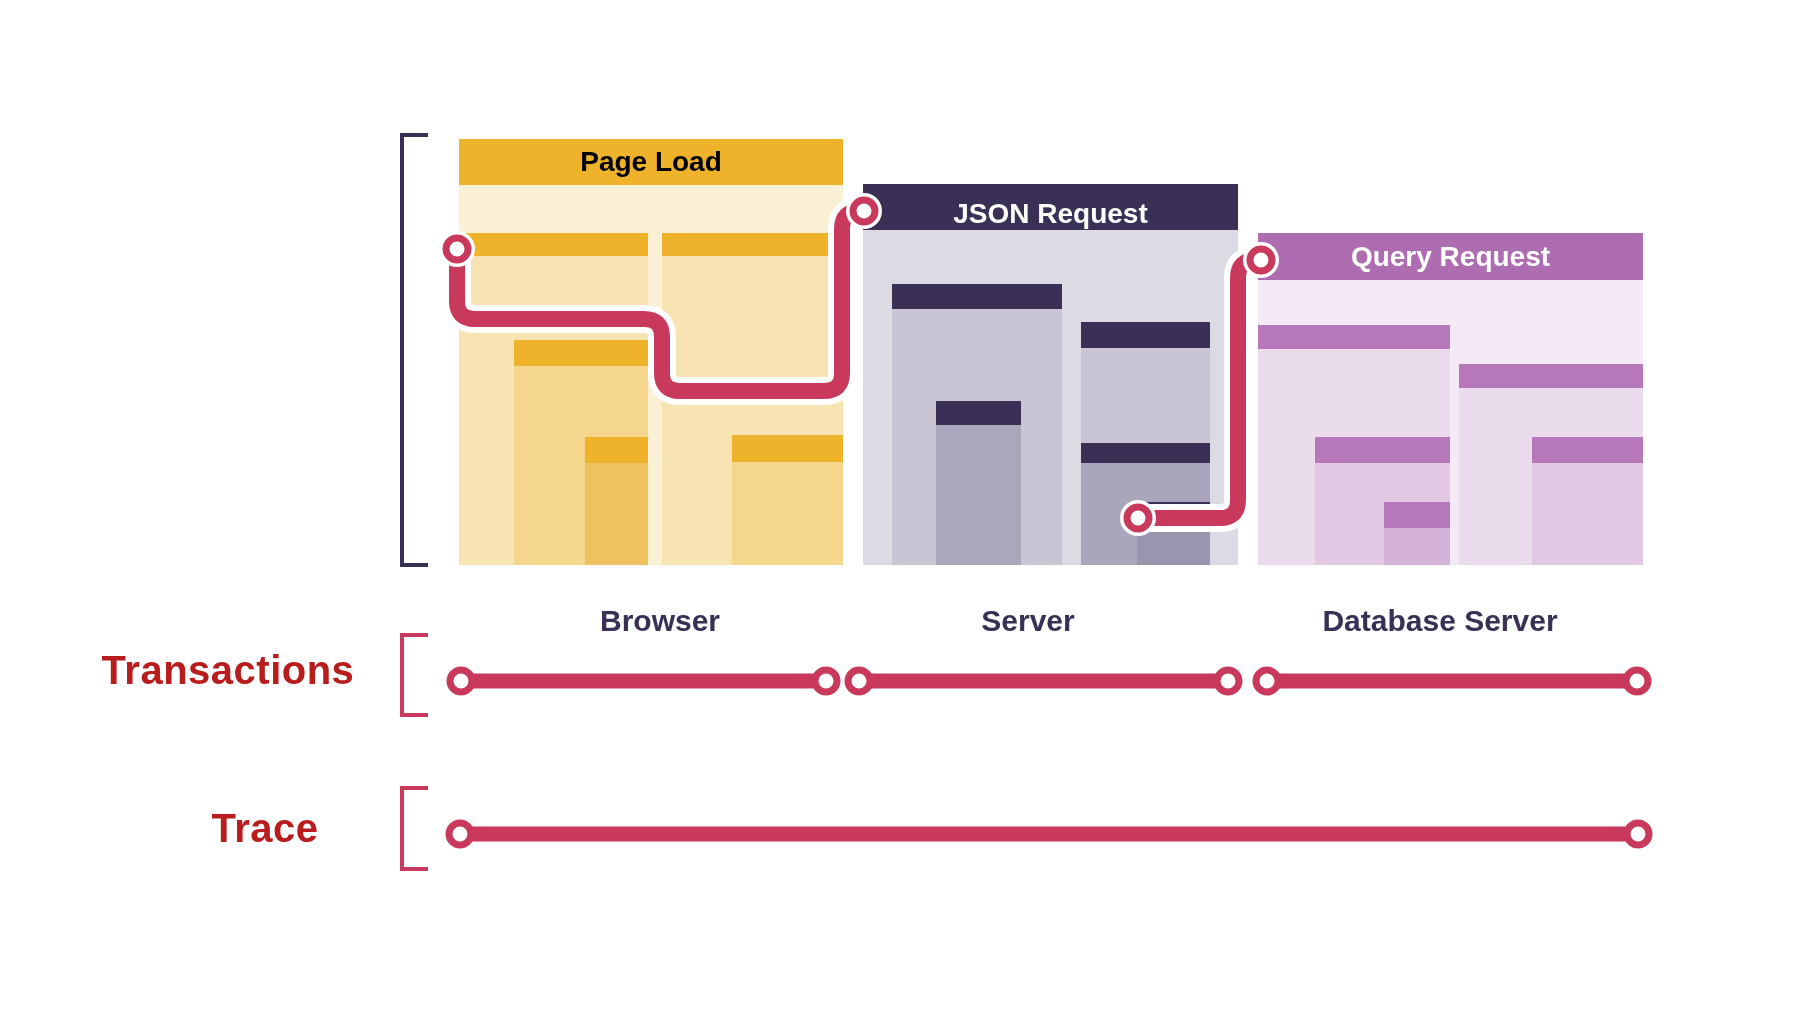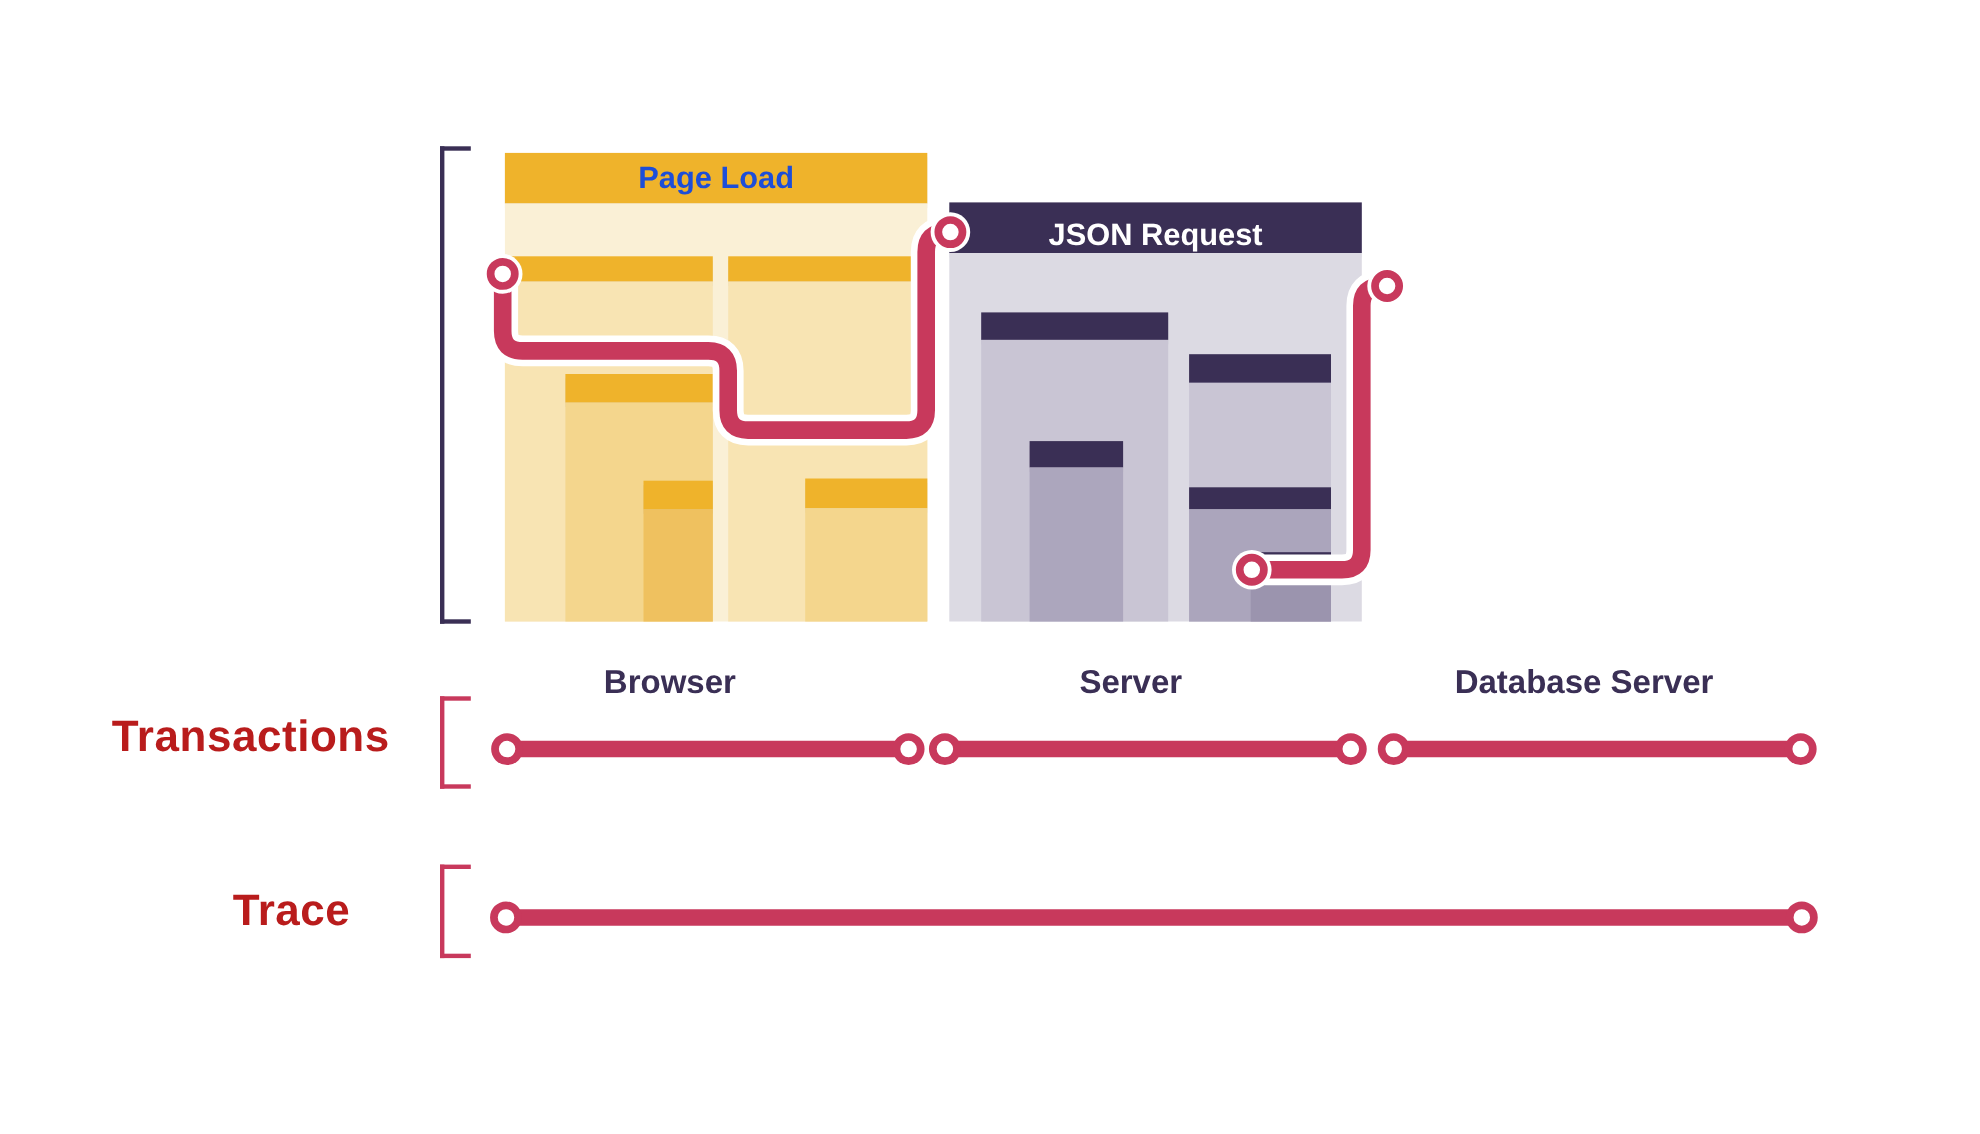--- a/index.html
+++ b/index.html
@@ -37,21 +37,21 @@
 </style>
 </head>
 <body>
 
 <div class="canvas">
 
 
   <div class="bracket navy" style="left:400px;top:133px;height:434px;"></div>
 
   <div class="panel" style="left:459px;top:139px;width:384px;height:426px;">
-    <div class="hdr" style="height:46px;background:#EFB32B;color:#1d4ed8;">
+    <div class="hdr" style="height:46px;background:#EFB32B;color:#000000;">
       <span>Page Load</span>
     </div>
     <div class="body" style="top:46px;background:#FAF0D6;"></div>
 
     <div class="sub" style="left:0;top:94px;width:189px;height:332px;">
       <div class="hdr" style="height:23px;background:#EFB32B;"></div>
       <div class="body" style="top:23px;background:#F8E4B3;"></div>
     </div>
     <div class="sub" style="left:55px;top:201px;width:134px;height:225px;">
       <div class="hdr" style="height:26px;background:#EFB32B;"></div>
@@ -94,22 +94,50 @@
     <div class="sub" style="left:218px;top:259px;width:129px;height:122px;">
       <div class="hdr" style="height:20px;background:#3A2F55;"></div>
       <div class="body" style="top:20px;background:#ABA5BC;"></div>
     </div>
     <div class="sub" style="left:274px;top:318px;width:73px;height:63px;">
       <div class="hdr" style="height:26px;background:#3A2F55;"></div>
       <div class="body dotted" style="top:26px;background:#9B94AE;"></div>
     </div>
   </div>
 
+  <div class="panel" style="left:1258px;top:233px;width:385px;height:332px;">
+    <div class="hdr" style="height:47px;background:#AE6DB0;color:#FFFFFF;">
+      <span>Query Request</span>
+    </div>
+    <div class="body" style="top:47px;background:#F4EAF5;"></div>
 
-  <div class="service-label" style="left:509px;width:200px;">Browser</div>
+    <div class="sub" style="left:0;top:92px;width:192px;height:240px;">
+      <div class="hdr" style="height:24px;background:#B678B8;"></div>
+      <div class="body" style="top:24px;background:#EBDCED;"></div>
+    </div>
+    <div class="sub" style="left:57px;top:204px;width:135px;height:128px;">
+      <div class="hdr" style="height:26px;background:#B678B8;"></div>
+      <div class="body dotted-p" style="top:26px;background:#E1C8E3;"></div>
+    </div>
+    <div class="sub" style="left:126px;top:269px;width:66px;height:63px;">
+      <div class="hdr" style="height:26px;background:#B678B8;"></div>
+      <div class="body" style="top:26px;background:#D5B3D8;"></div>
+    </div>
+
+    <div class="sub" style="left:201px;top:131px;width:184px;height:201px;">
+      <div class="hdr" style="height:24px;background:#B678B8;"></div>
+      <div class="body" style="top:24px;background:#EBDCED;"></div>
+    </div>
+    <div class="sub" style="left:274px;top:204px;width:111px;height:128px;">
+      <div class="hdr" style="height:26px;background:#B678B8;"></div>
+      <div class="body dotted-p" style="top:26px;background:#E1C8E3;"></div>
+    </div>
+  </div>
+
+  <div class="service-label" style="left:560px;width:200px;">Browser</div>
   <div class="service-label" style="left:928px;width:200px;">Server</div>
   <div class="service-label" style="left:1290px;width:300px;">Database Server</div>
 
   <div class="row-label red-text" style="left:58px;top:648px;width:340px;">Transactions</div>
   <div class="bracket red" style="left:400px;top:633px;height:84px;"></div>
 
   <div class="row-label red-text" style="left:155px;top:806px;width:220px;">Trace</div>
   <div class="bracket red" style="left:400px;top:786px;height:85px;"></div>
 
   <svg class="overlay" width="1800" height="1031" viewBox="0 0 1800 1031">

